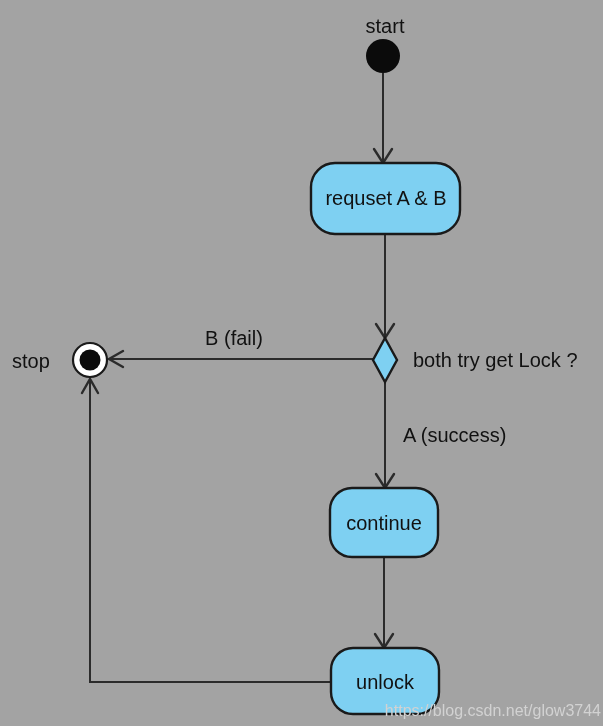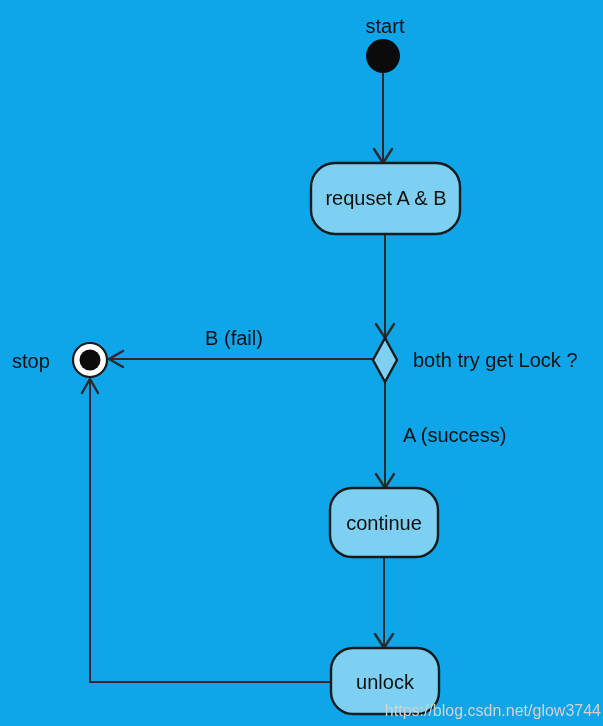--- a/index.html
+++ b/index.html
@@ -1,20 +1,20 @@
 <!DOCTYPE html>
 <html><head>
 <meta charset="utf-8">
 <style>
   html, body { margin: 0; padding: 0; background: #ffffff; }
   .canvas {
     position: relative;
     width: 603px;
     height: 726px;
-    background: #0ea5e9;
+    background: #a3a3a3;
     overflow: hidden;
     font-family: "Liberation Sans", sans-serif;
   }
   svg { position: absolute; left: 0; top: 0; display: block; }
   .edge-line { fill: none; stroke-width: 2; }
   .arrow-head { fill: none; stroke-width: 2.4; stroke-linecap: round; stroke-linejoin: miter; }
   .node-shape { stroke: #1a1a1a; stroke-width: 2.4; }
   .start-dot { stroke: none; }
   .final-outer { fill: #ffffff; stroke: #1a1a1a; stroke-width: 2.2; }
   .final-inner { stroke: none; }

